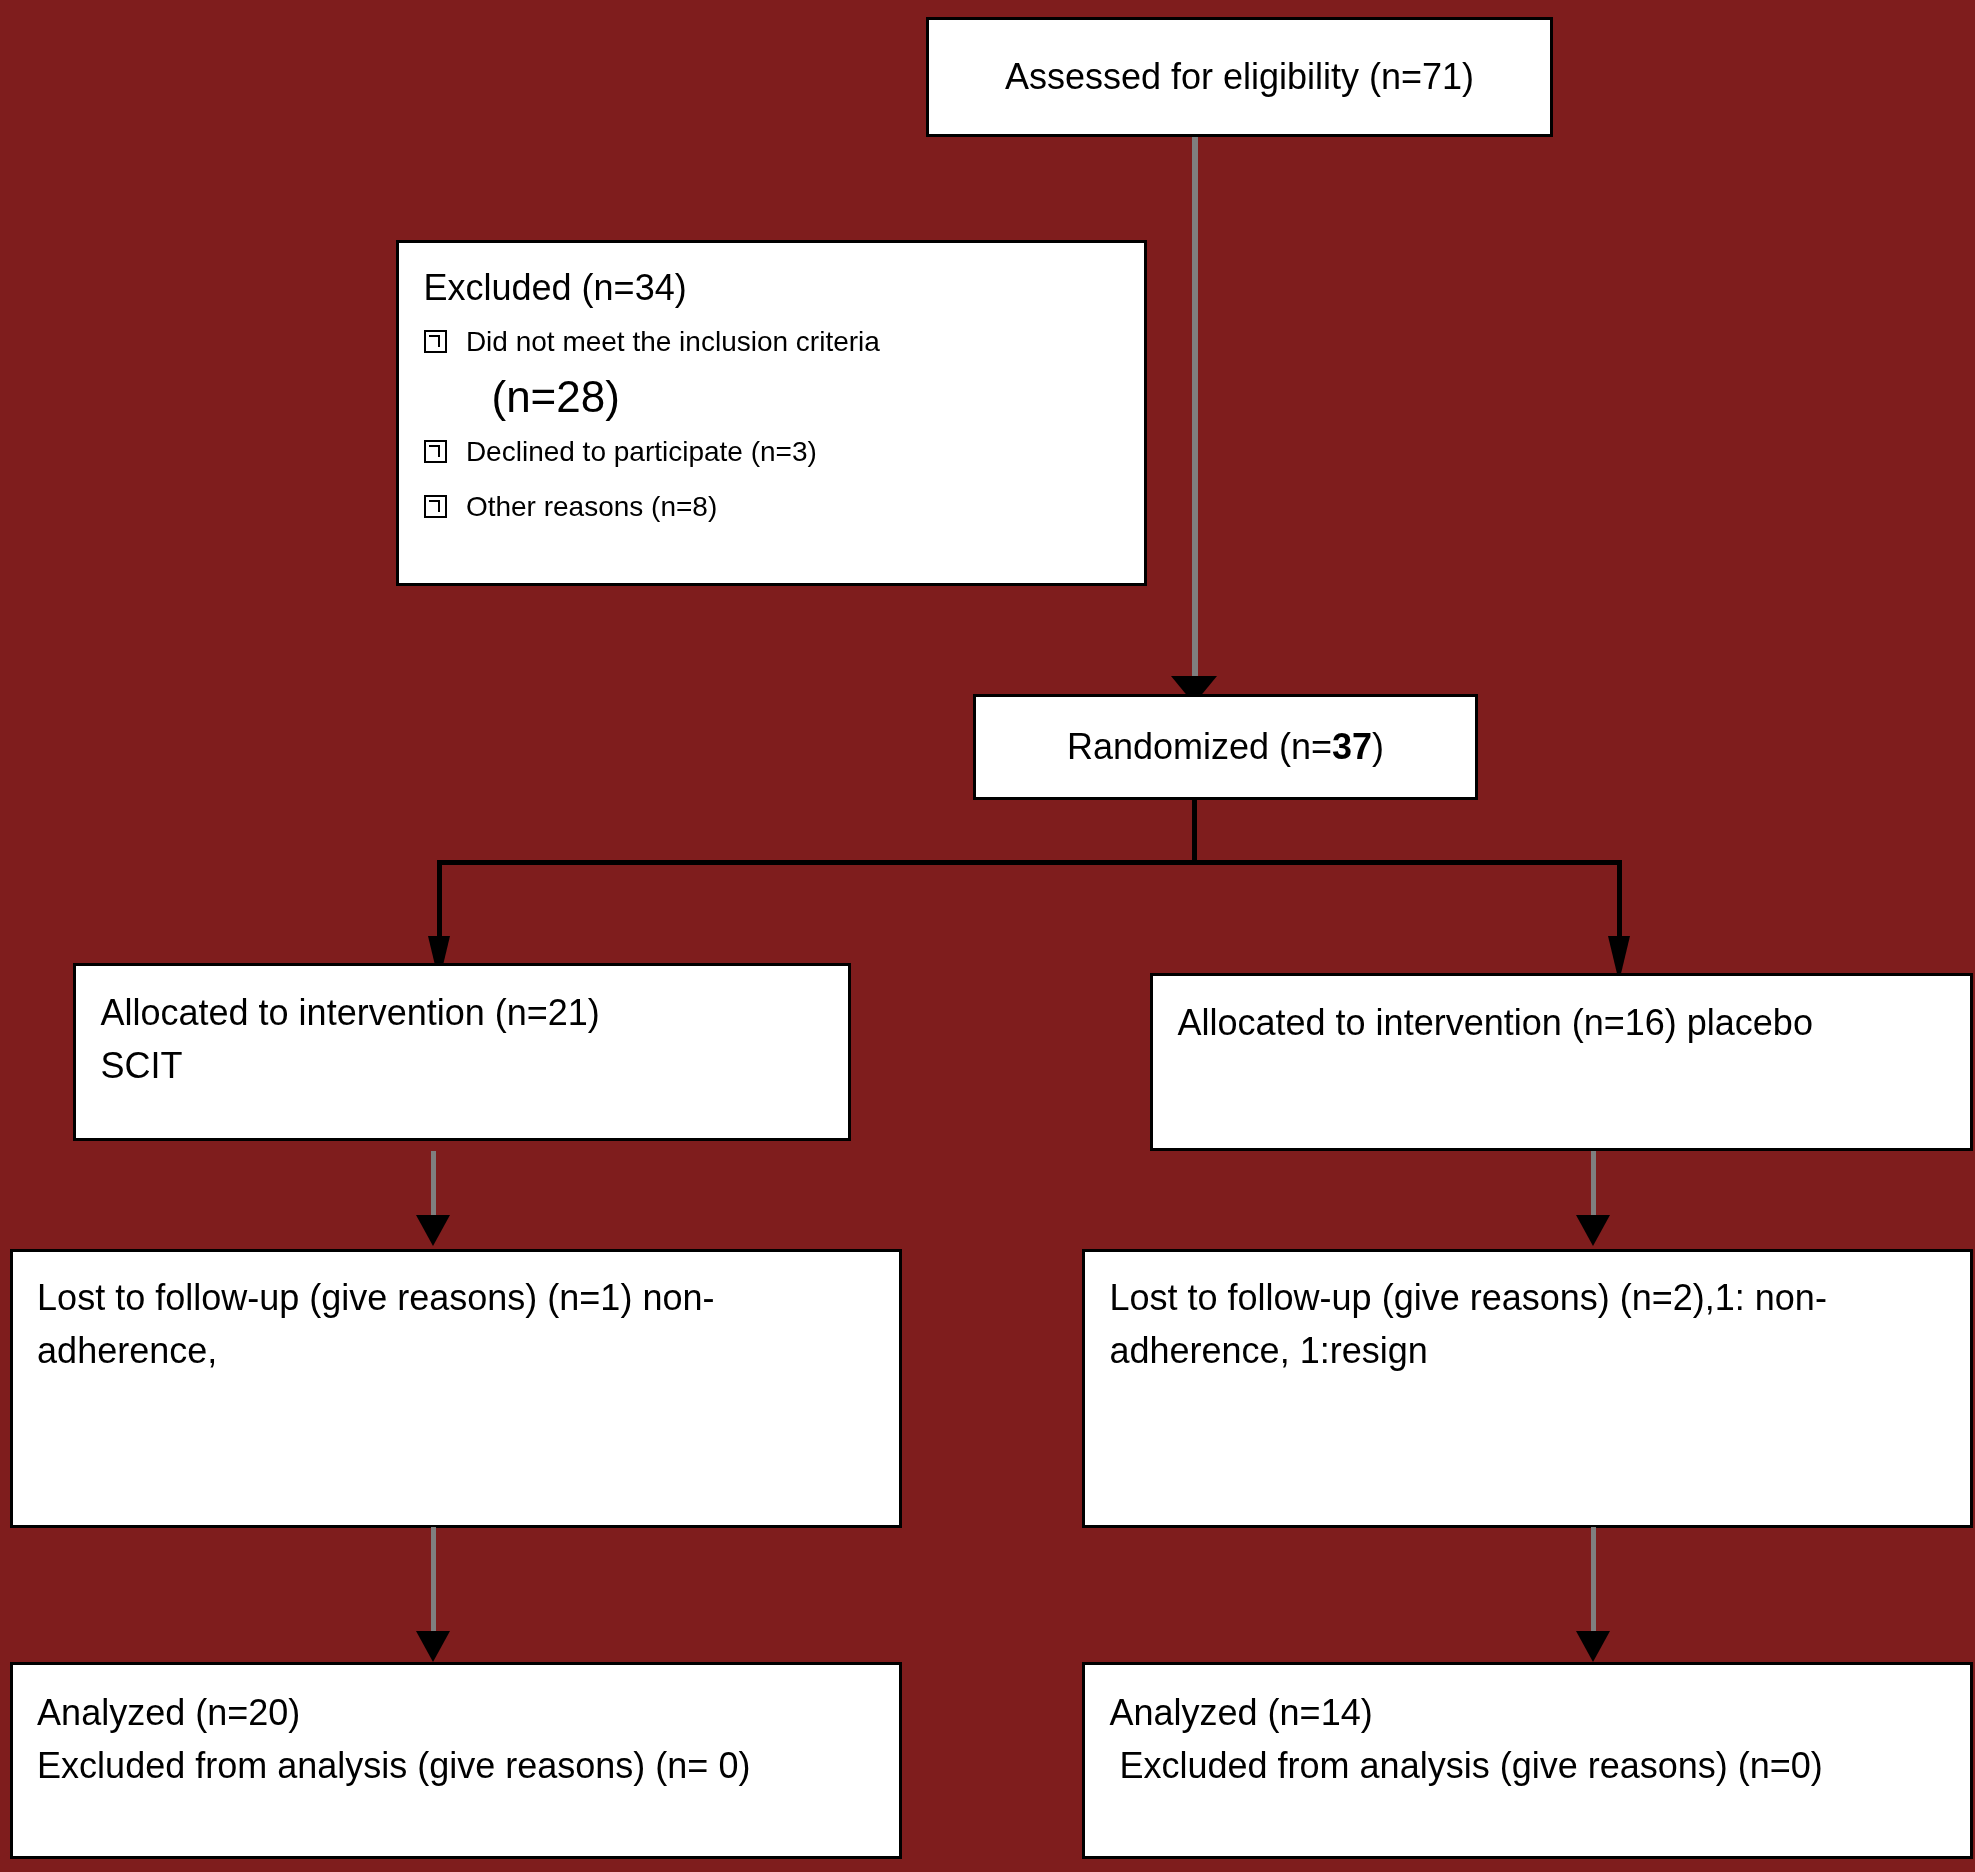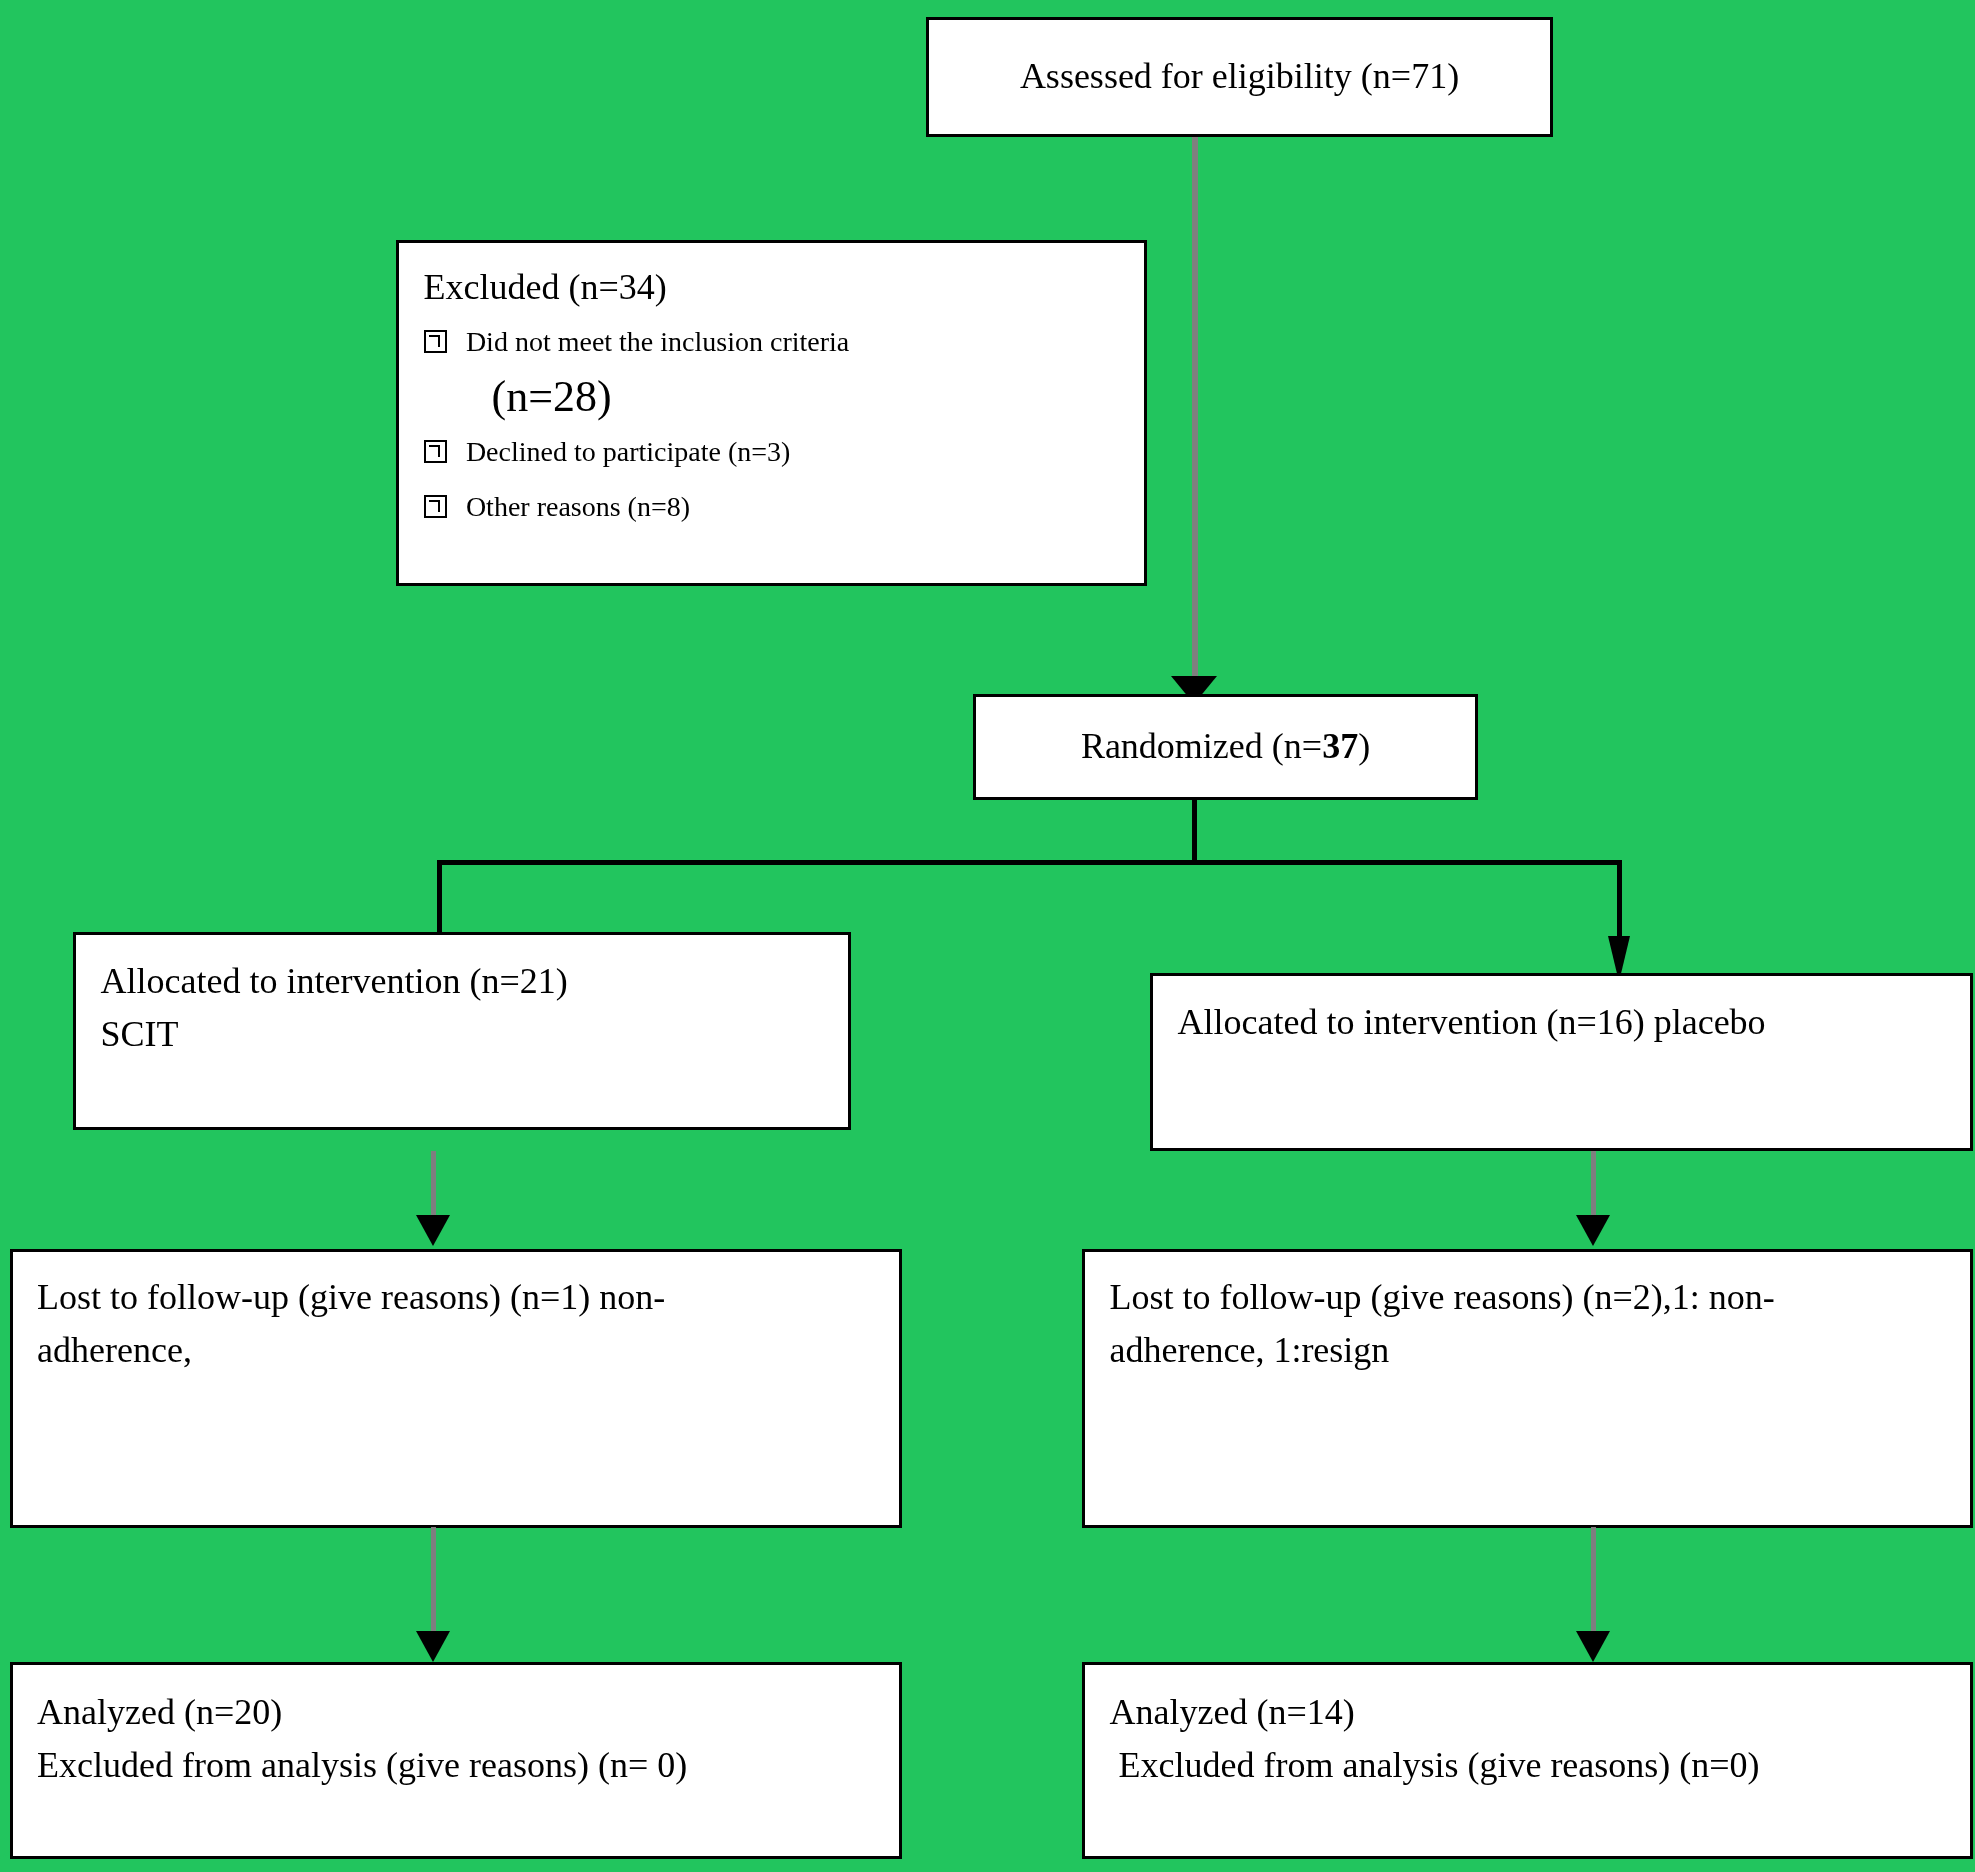--- a/index.html
+++ b/index.html
@@ -4,22 +4,22 @@
 <style>
   html, body {
     margin: 0;
     padding: 0;
     background: #ffffff;
   }
   #canvas {
     position: relative;
     width: 1975px;
     height: 1873px;
-    background: #22c55e;
-    font-family: Liberation Serif, serif;
+    background: #7f1d1d;
+    font-family: Liberation Sans, sans-serif;
     color: #000000;
     overflow: hidden;
   }
 
   
   .box {
     position: absolute;
     box-sizing: border-box;
     background: #ffffff;
     border: 3.2px solid #000000;
@@ -157,21 +157,21 @@
     </div>
   </div>
 
   <div class="vline-dark" style="left:1192px; top:800px; width:5.3px; height:64px;"></div>
   <div class="hline-dark" style="left:437px; top:860px; width:1185px; height:5.3px;"></div>
   <div class="vline-dark" style="left:437px; top:860px; width:4.8px; height:106px;"></div>
   <div class="arrowhead-slim" style="left:428px; top:936px;"></div>
   <div class="vline-dark" style="left:1617px; top:860px; width:4.8px; height:106px;"></div>
   <div class="arrowhead-slim" style="left:1608px; top:936px;"></div>
 
-  <div class="box" style="left:73px; top:932px; width:778px; height:198px;">
+  <div class="box" style="left:73px; top:963px; width:778px; height:178px;">
     <div class="box-inner" style="top:20px;">
       <div class="line">Allocated to intervention (n=21)</div>
       <div class="line">SCIT</div>
     </div>
   </div>
 
   <div class="box" style="left:1150px; top:973px; width:823px; height:178px;">
     <div class="box-inner" style="top:20px;">
       <div class="line">Allocated to intervention (n=16) placebo</div>
     </div>

